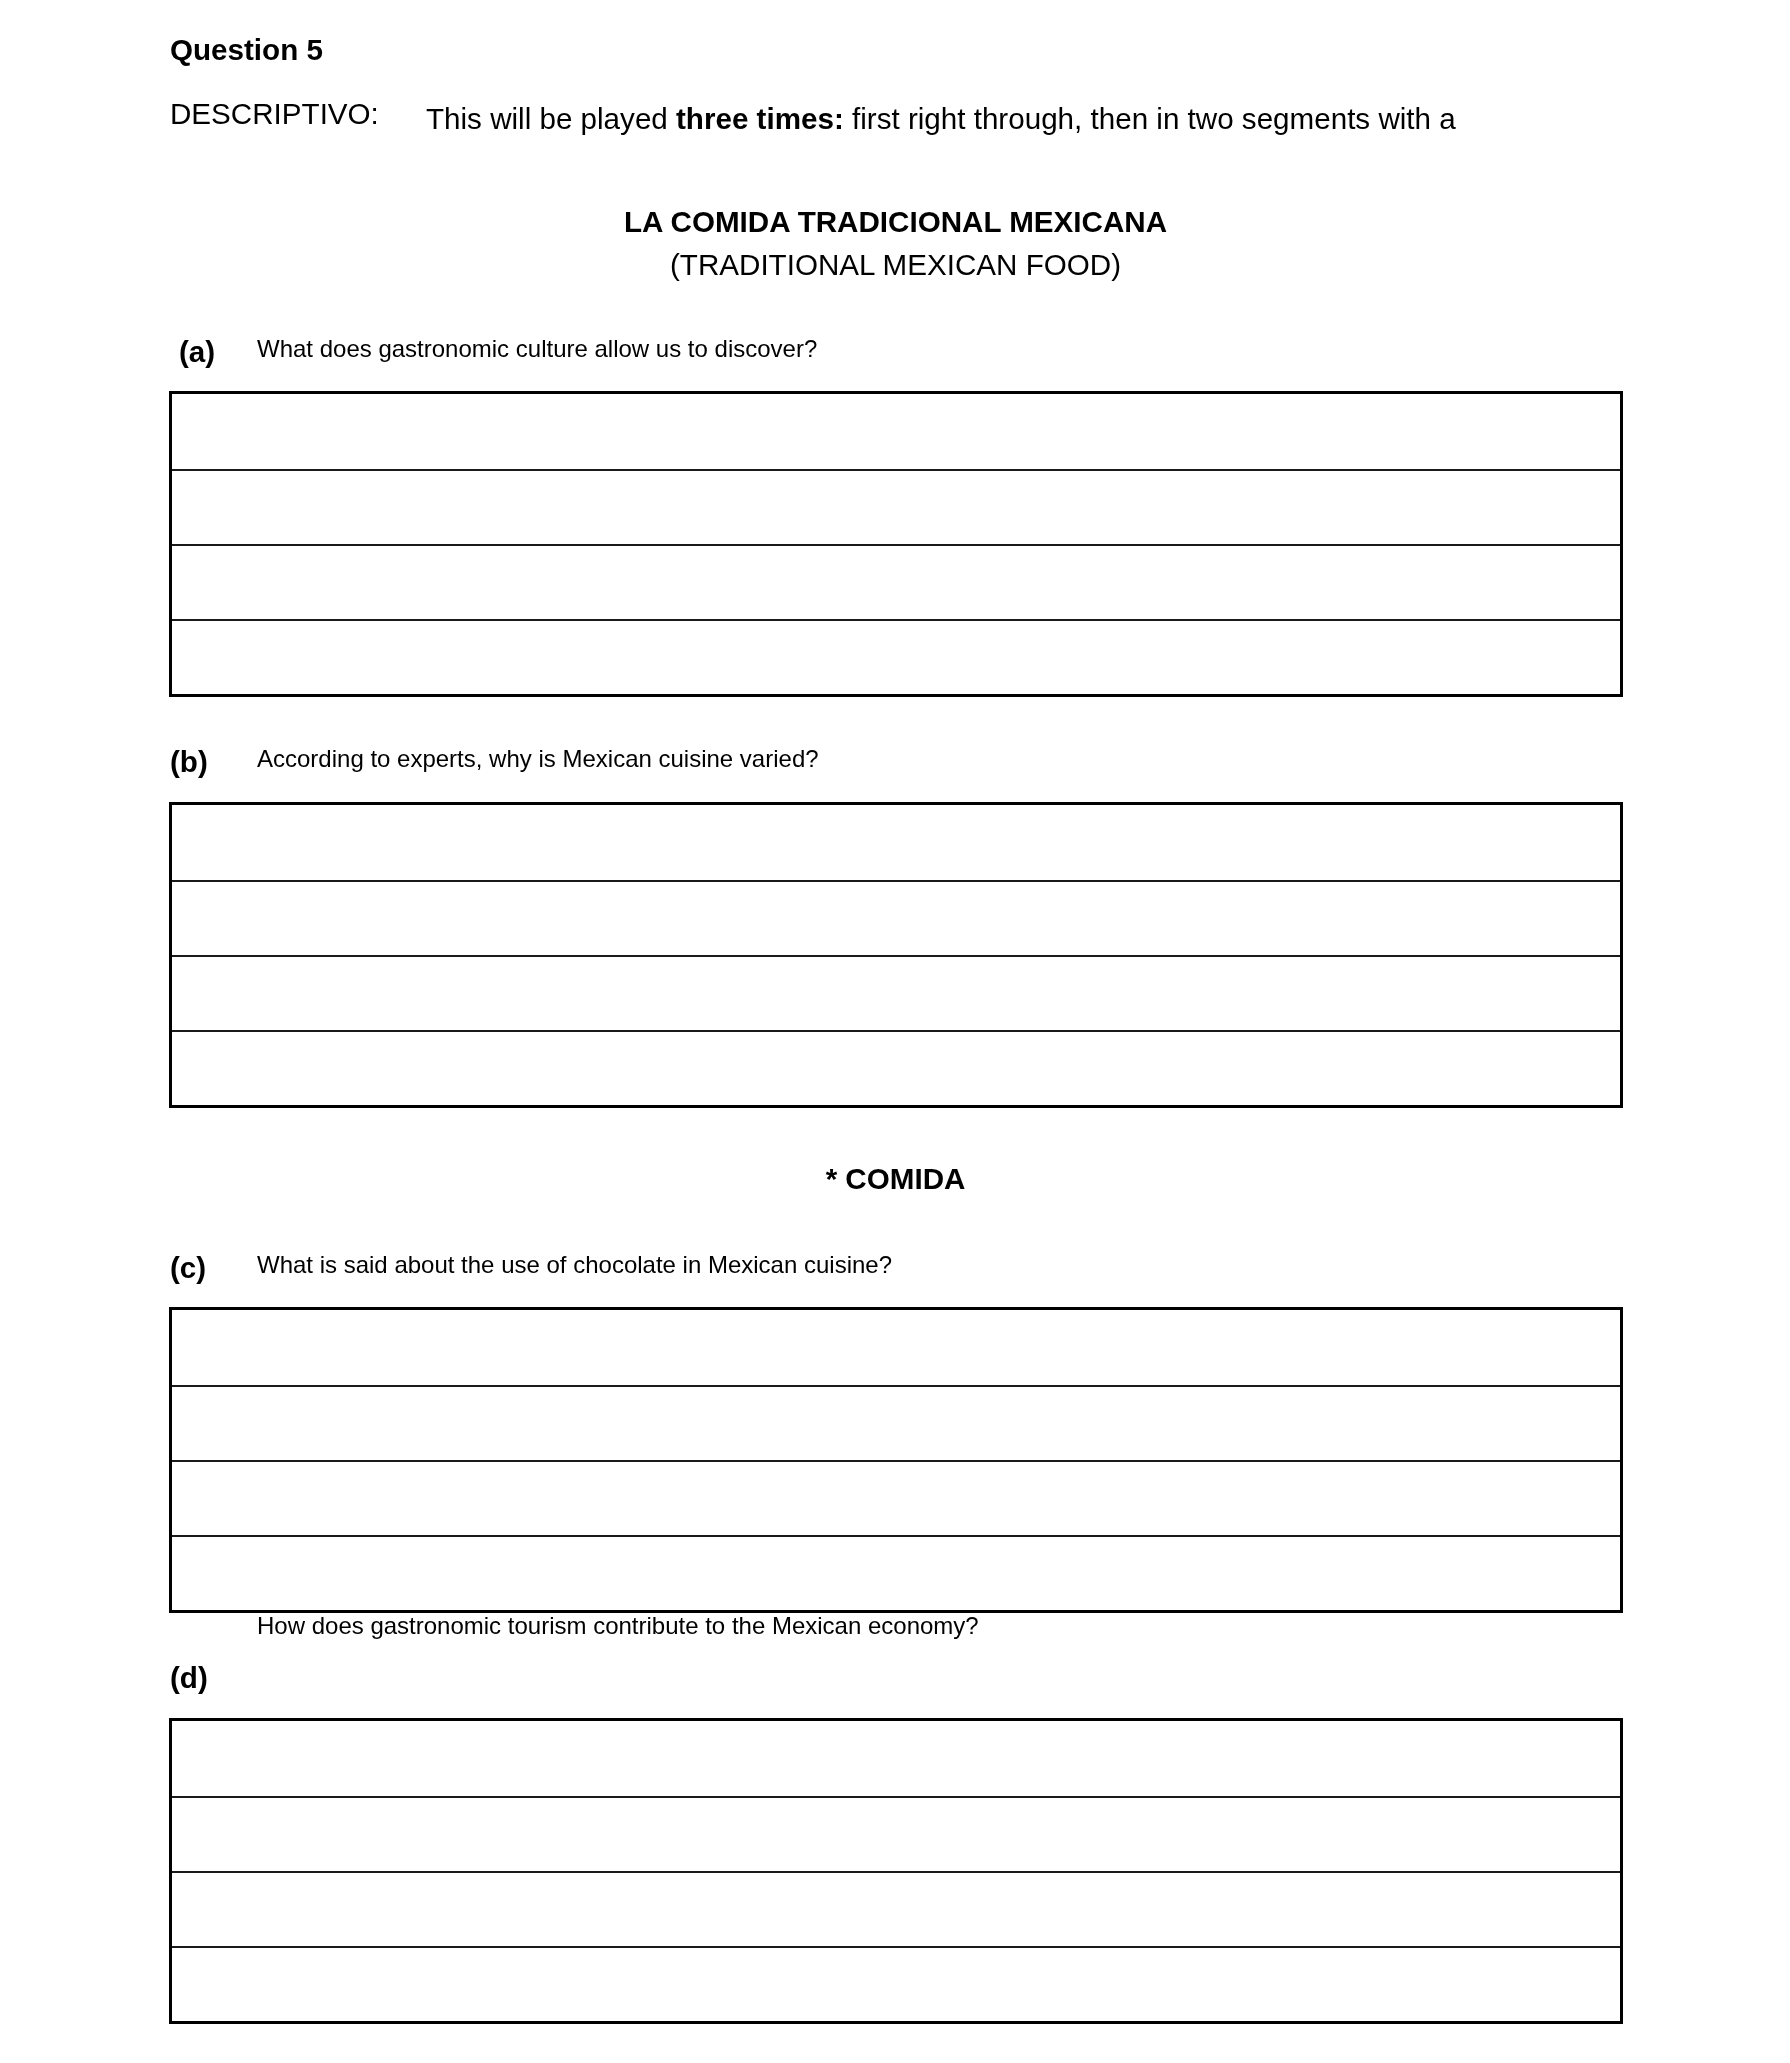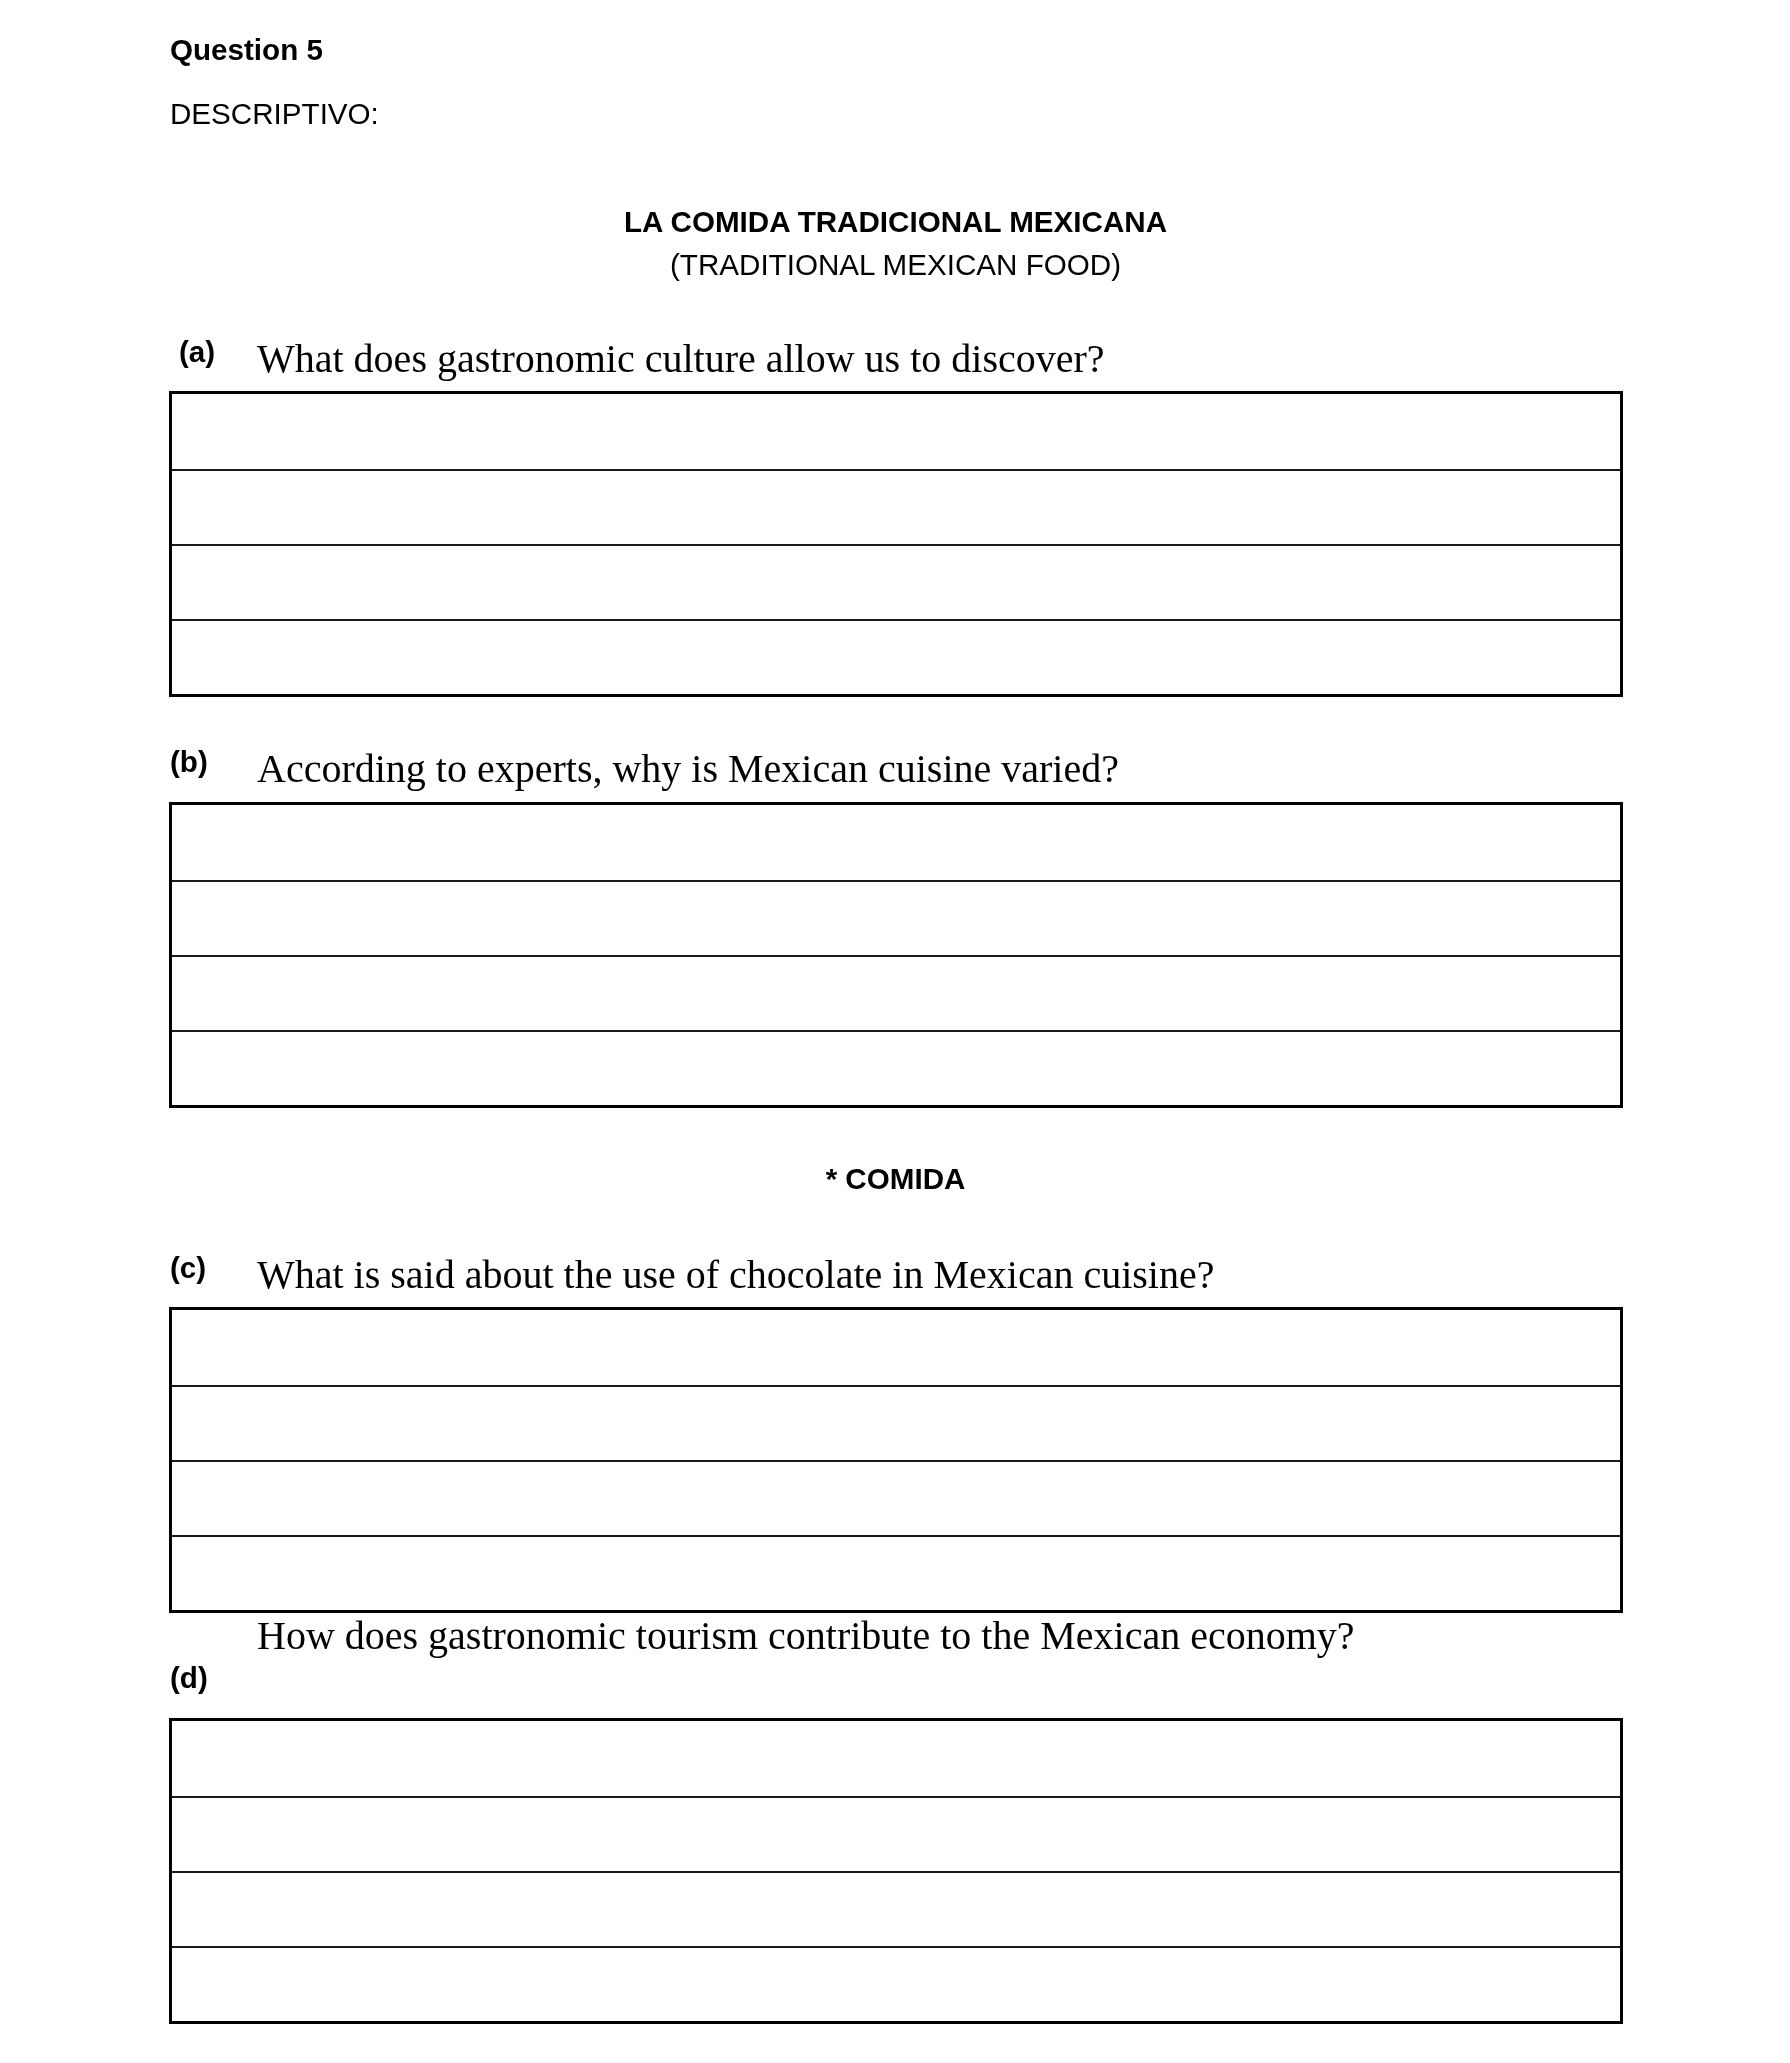--- a/index.html
+++ b/index.html
@@ -9,38 +9,39 @@
       color: #000000;
     }
     .abs { position: absolute; white-space: nowrap; }
     .bold { font-weight: bold; }
     .heading { left: 170px; top: 33px; font-size: 29.6px; font-weight: bold; }
     .desc-label { left: 170px; top: 97px; font-size: 29.6px; font-weight: normal; }
     .desc-text { left: 426px; top: 97px; font-size: 29.6px; line-height: 44px; }
     .title-es { left: 0; width: 1791px; text-align: center; top: 205px; font-size: 29.6px; font-weight: bold; }
     .title-en { left: 0; width: 1791px; text-align: center; top: 248px; font-size: 29.6px; }
     .q-label { font-size: 29.6px; font-weight: bold; }
-    .q-text { font-size: 40px; font-family: Liberation Serif, serif; }
+    .q-text { font-size: 24px; }
     .answer-box {
       position: absolute; left: 169px; width: 1448px;
       border: 3px solid #000000; box-sizing: content-box;
     }
     .answer-line {
       height: 75px; border-top: 2px solid #1a1a1a; box-sizing: border-box;
     }
     .answer-line:first-child { border-top: none; }
     .pause { left: 0; width: 1791px; text-align: center; top: 1162px; font-size: 29.6px; font-weight: bold; }
   </style>
 </head>
 <body>
 
 <div class="abs heading">Question 5</div>
 
 <div class="abs desc-label">DESCRIPTIVO:</div>
 <div class="abs desc-text">
+  <div><span>This will be played </span><span class="bold">three times:</span><span> first right through, then in two segments with a</span></div>
 </div>
 
 <div class="abs title-es">LA COMIDA TRADICIONAL MEXICANA</div>
 <div class="abs title-en">(TRADITIONAL MEXICAN FOOD)</div>
 
 <div class="abs q-label" style="left:179px; top:335px;">(a)</div>
 <div class="abs q-text" style="left:257px; top:335px;">What does gastronomic culture allow us to discover?</div>
 <div class="answer-box" style="top:391px;">
   <div class="answer-line"></div>
   <div class="answer-line"></div>

